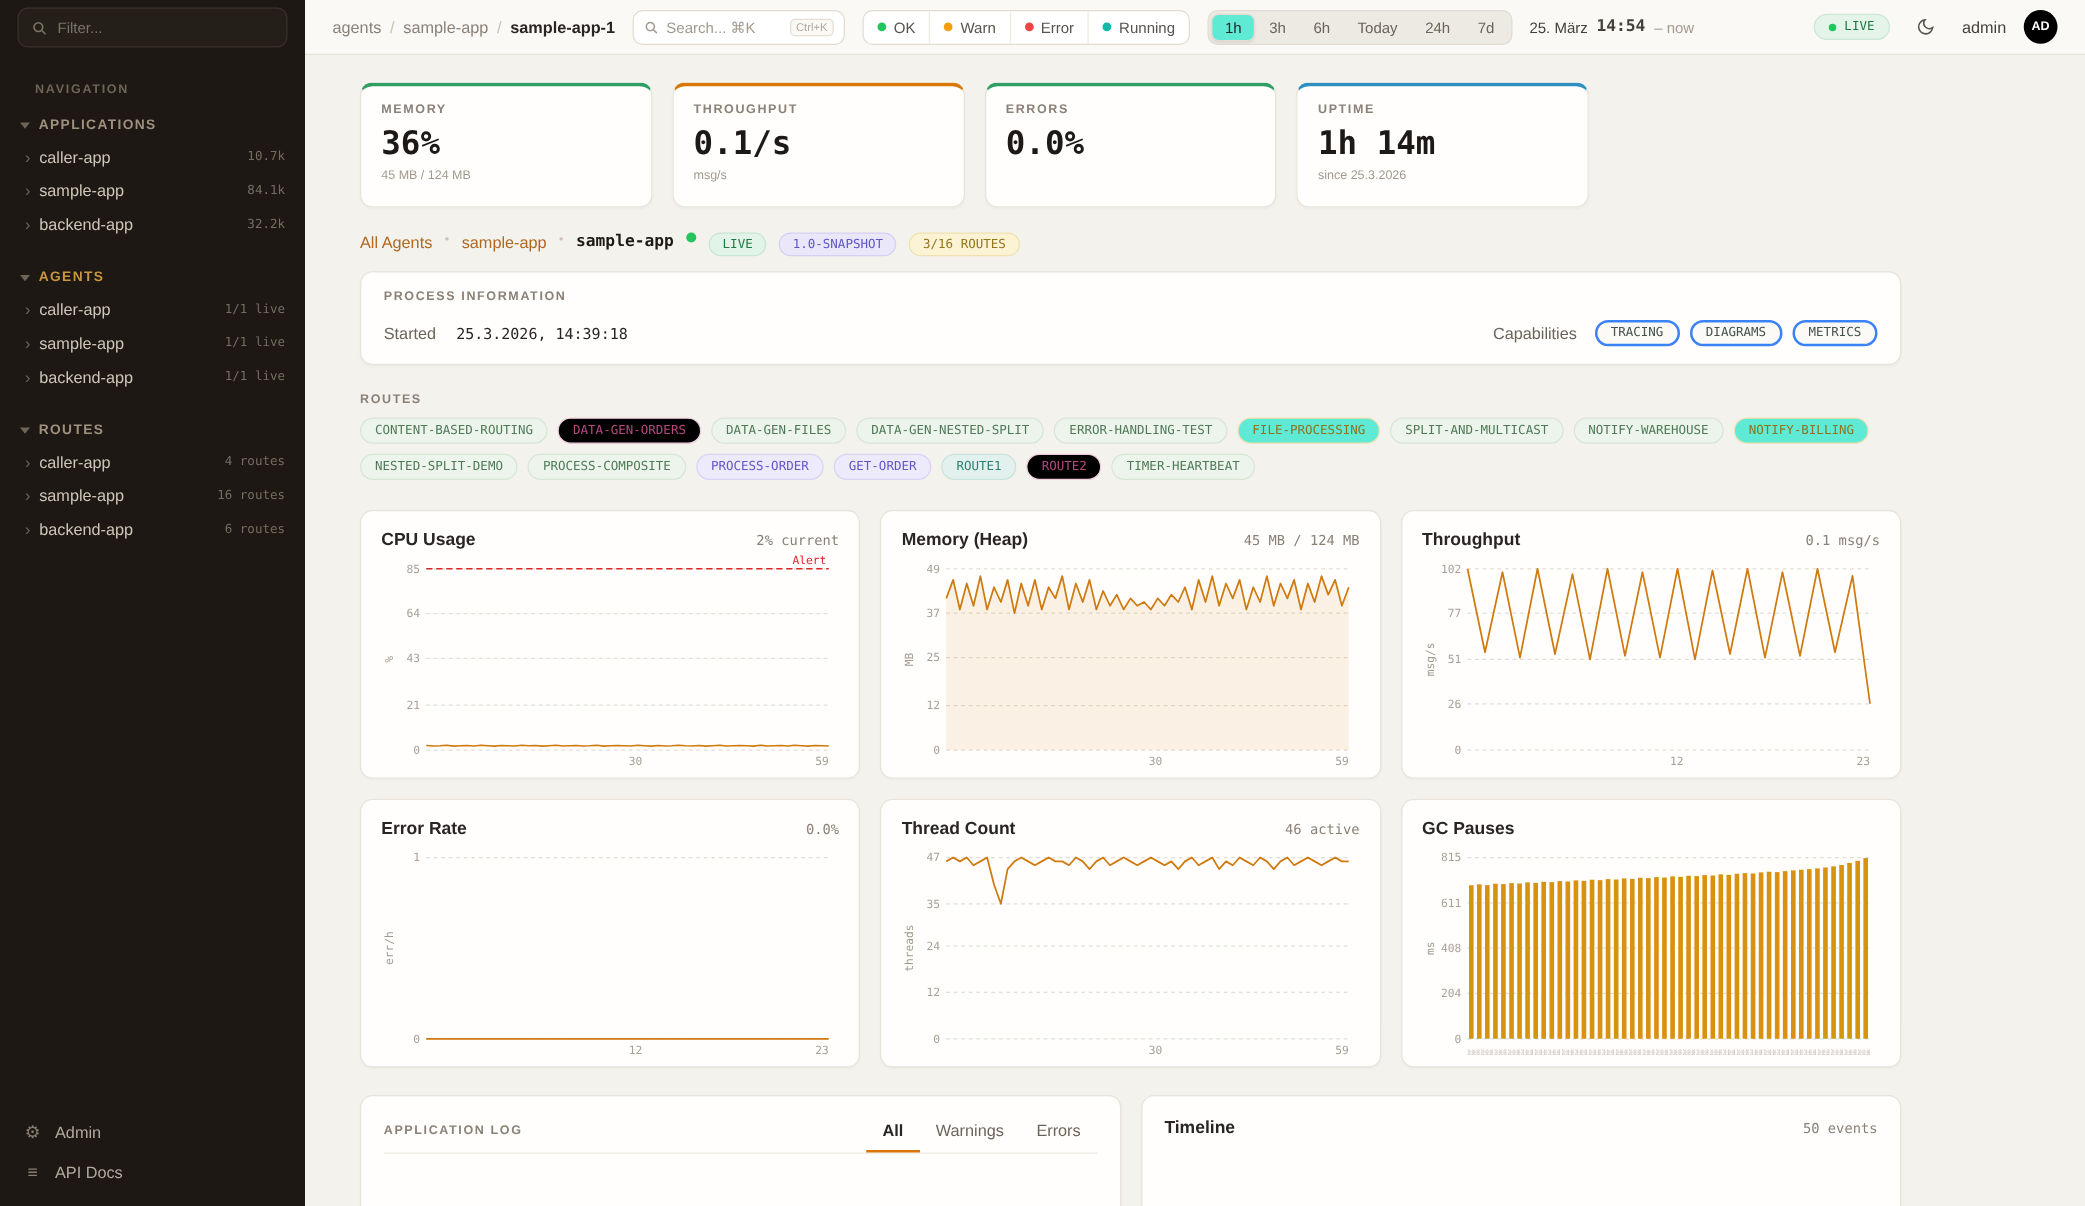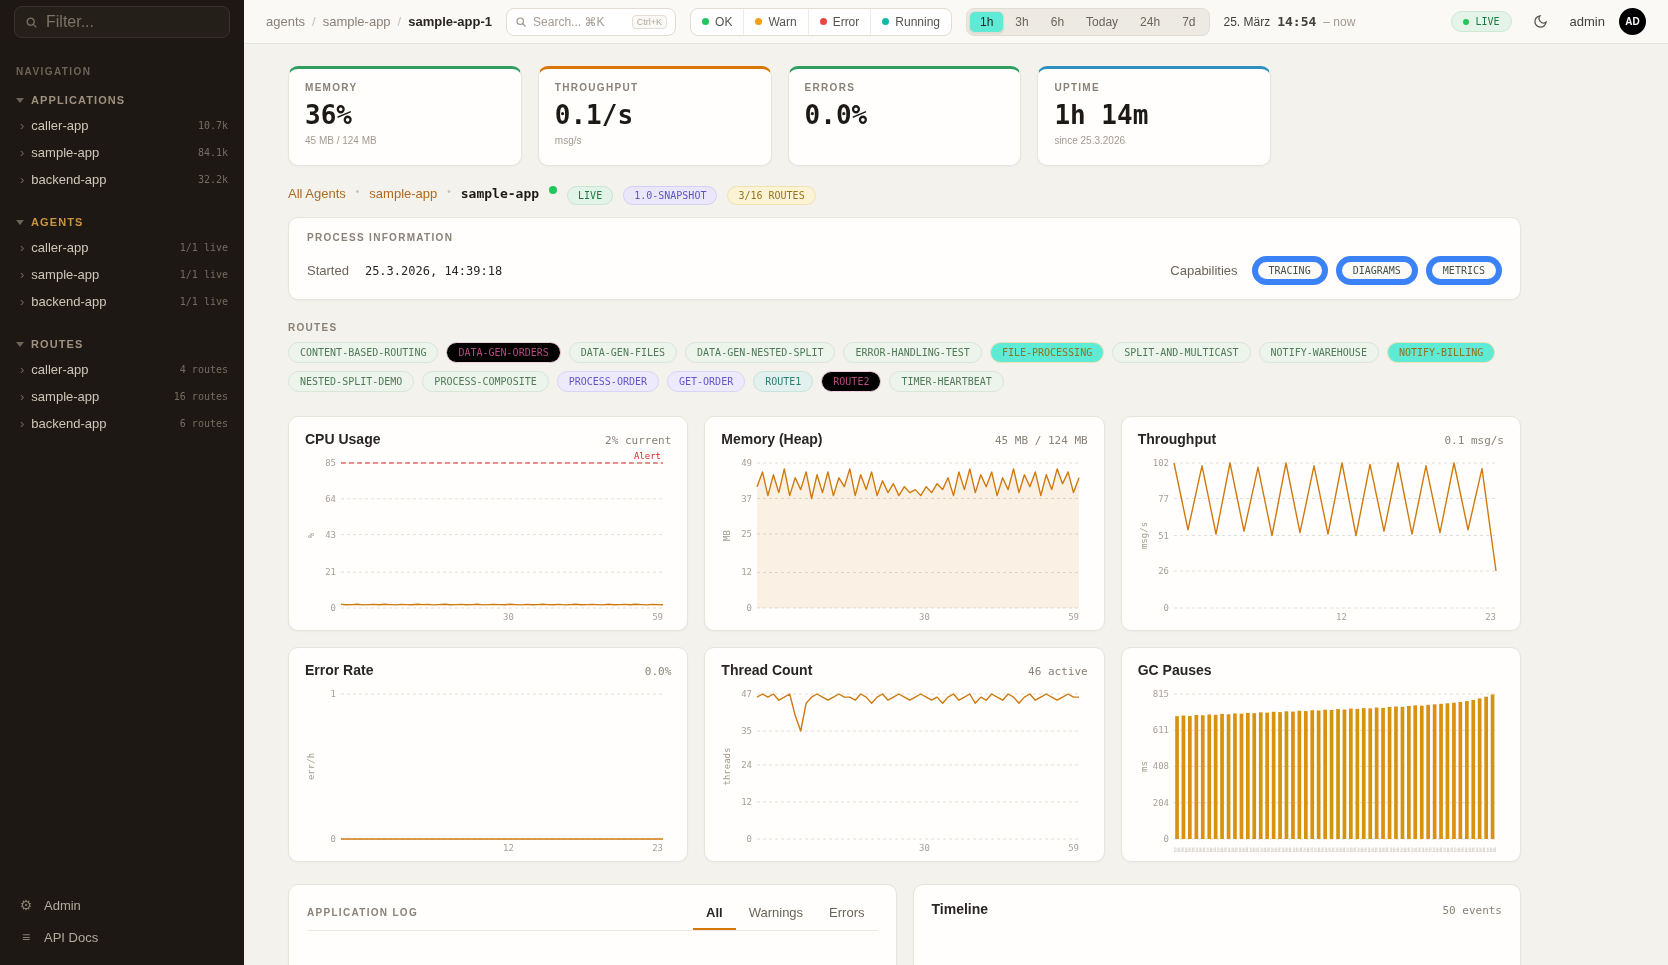--- a/index.html
+++ b/index.html
@@ -7,23 +7,23 @@
 body{font-family:"Liberation Sans",sans-serif;background:#f4f2ed;color:#292524;display:flex}
 
 
 .sidebar{width:244px;flex:none;background:#1d1814;display:flex;flex-direction:column;height:100%}
 .logo-row{display:flex;align-items:center;gap:8px;padding:16px 16px 12px}
 .logo-icon{width:26px;height:26px;flex:none}
 .logo-text{font-family:"DejaVu Sans Mono",monospace;font-size:16px;font-weight:bold;color:#e09134;letter-spacing:.5px}
 .logo-ver{font-size:10px;color:#8a7e71}
 .filter-wrap{margin:6px 14px 0;display:flex;align-items:center;gap:8px;background:#251f1a;border:1px solid #3a322a;border-radius:8px;height:32px;padding:0 10px}
 .filter-wrap svg{flex:none}
-.filter-wrap input{background:transparent;border:none;outline:none;color:#cfc5b8;font-size:16px;width:100%}
+.filter-wrap input{background:transparent;border:none;outline:none;color:#cfc5b8;font-size:12px;width:100%}
 .filter-wrap input::placeholder{color:#7d7266}
-.nav-label{padding:28px 16px 10px;font-size:10px;letter-spacing:1.4px;color:#6e6458;font-weight:bold}
+.nav-label{padding:28px 28px 10px;font-size:10px;letter-spacing:1.4px;color:#6e6458;font-weight:bold}
 .side-sec{margin-bottom:16px}
 .sec-head{display:flex;align-items:center;gap:7px;padding:7px 16px 6px;cursor:pointer}
 .caret{width:0;height:0;border-left:4px solid transparent;border-right:4px solid transparent;border-top:5px solid #6e6458}
 .sec-label{font-size:11px;font-weight:bold;letter-spacing:1.1px;color:#a0917f}
 .sec-label.active{color:#c9953f}
 .side-item{display:flex;align-items:center;gap:7px;padding:6px 16px 6px 20px;font-size:13px;color:#cfc5b8;cursor:pointer}
 .chev{color:#6e6458;font-size:13px;line-height:1}
 .item-name{flex:1}
 .item-meta{font-family:"DejaVu Sans Mono",monospace;font-size:10px;color:#776c60}
 .sidebar-footer{margin-top:auto;padding:14px 18px 20px;display:flex;flex-direction:column;gap:16px}
@@ -74,21 +74,21 @@
 .b-green{background:#e2f3e7;border-color:#c8e6d2;color:#1d7a43}
 .b-purple{background:#eae7fb;border-color:#d6cff4;color:#5f54c9}
 .b-yellow{background:#fcf3d5;border-color:#efe2b0;color:#93751c}
 .proc{padding:14px 18px;margin-bottom:22px}
 .proc-title{font-size:10px;letter-spacing:1.3px;color:#8a8177;font-weight:bold}
 .proc-row{display:flex;align-items:center;margin-top:13px}
 .started-label{font-size:13px;color:#6b6459;margin-right:16px}
 .started-value{font-family:"DejaVu Sans Mono",monospace;font-size:12px;color:#292524}
 .cap-wrap{margin-left:auto;display:flex;gap:8px;align-items:center}
 .cap-label{font-size:13px;color:#6b6459;margin-right:6px}
-.cap-pill{font-family:"DejaVu Sans Mono",monospace;font-size:10px;padding:3px 11px;border-radius:999px;background:#fbfaf7;border:6px solid #3b82f6;color:#44524e}
+.cap-pill{font-family:"DejaVu Sans Mono",monospace;font-size:10px;padding:3px 11px;border-radius:999px;background:#fbfaf7;border:2px solid #3b82f6;color:#44524e}
 .routes-label{font-size:10px;letter-spacing:1.3px;color:#8a8177;font-weight:bold;margin:0 0 9px}
 .route-pills{display:flex;flex-wrap:wrap;gap:8px;margin-bottom:24px}
 .pill{font-family:"DejaVu Sans Mono",monospace;font-size:10px;padding:4px 11px;border-radius:999px;border:1px solid;cursor:pointer;white-space:nowrap}
 .p-green{background:#edf4ec;border-color:#d8e6d5;color:#4f7b58}
 .p-pink{background:#000000;border-color:#f1cede;color:#b44a80}
 .p-yellow{background:#5eead4;border-color:#eee1b4;color:#8f731f}
 .p-purple{background:#edeafc;border-color:#d9d3f5;color:#6456c8}
 .p-teal{background:#e2f1ee;border-color:#c8e3dc;color:#2e7d72}
 .charts{display:grid;grid-template-columns:repeat(3,1fr);gap:16px}
 .chart-card{padding:14px 16px 14px;height:215px;display:flex;flex-direction:column}

